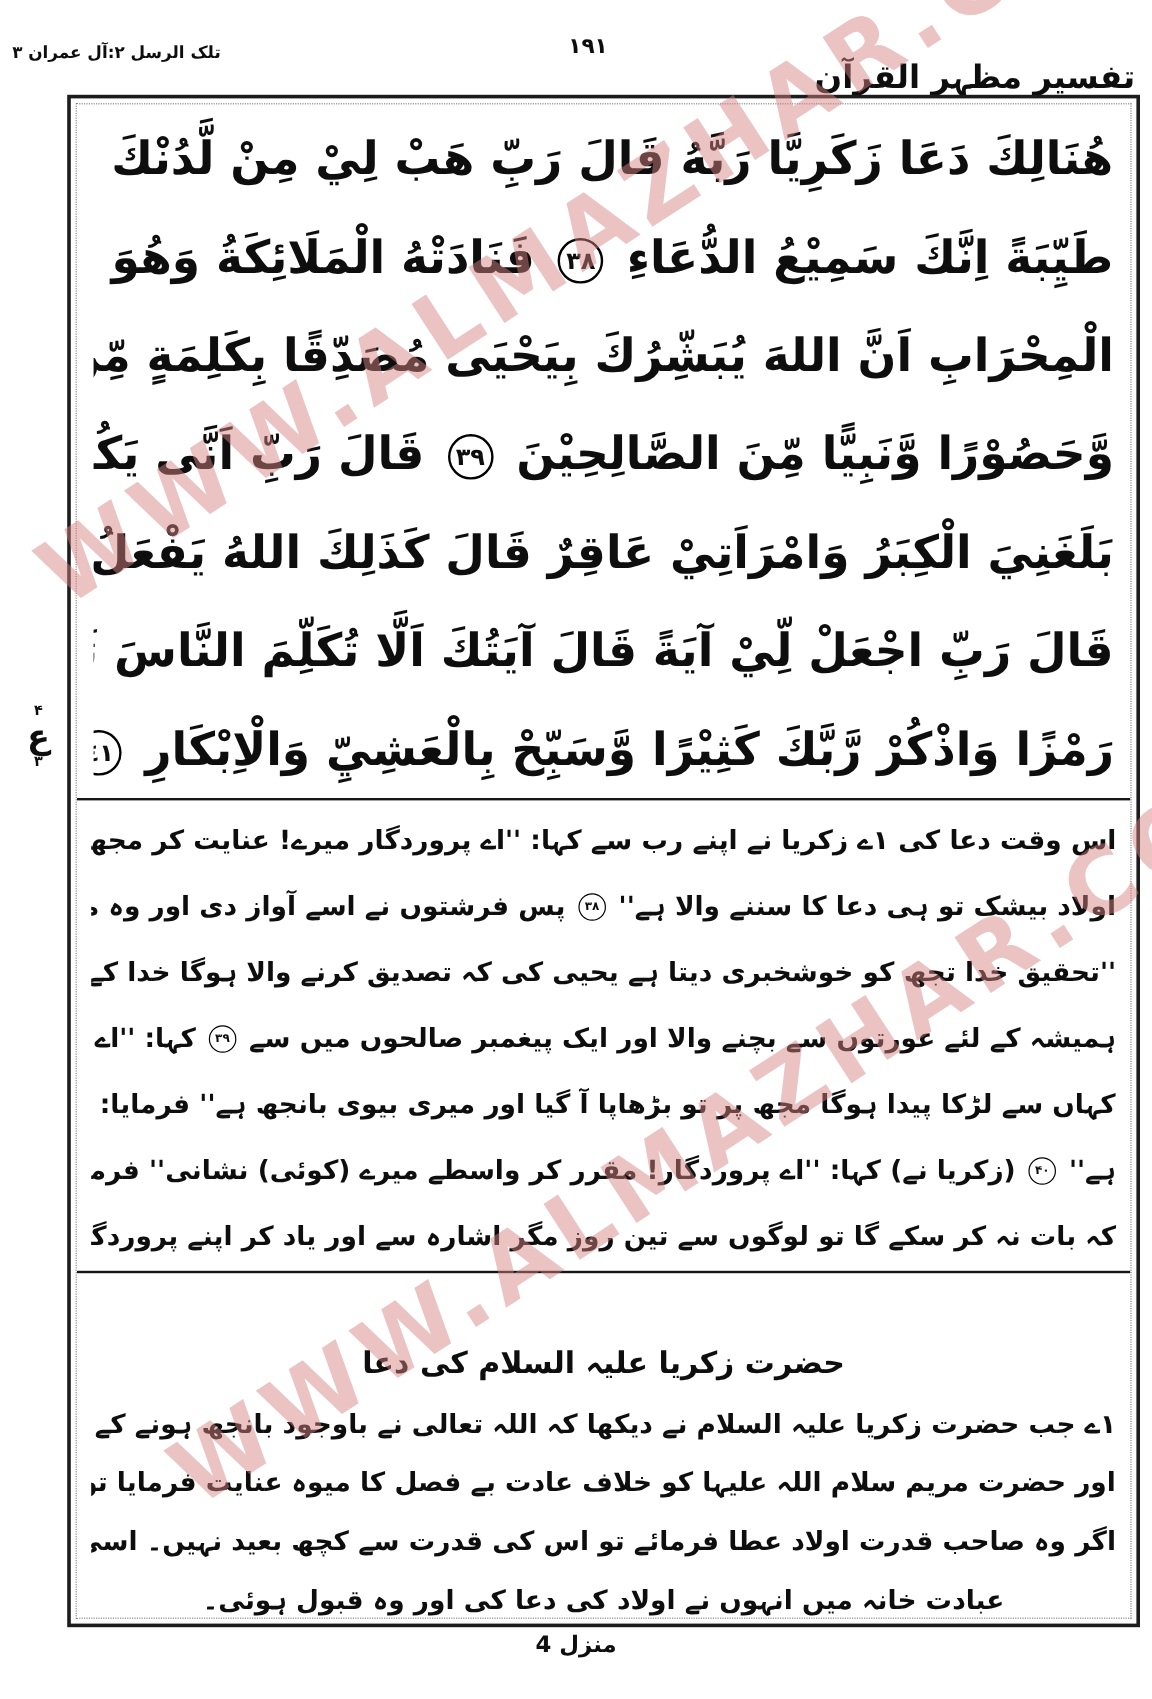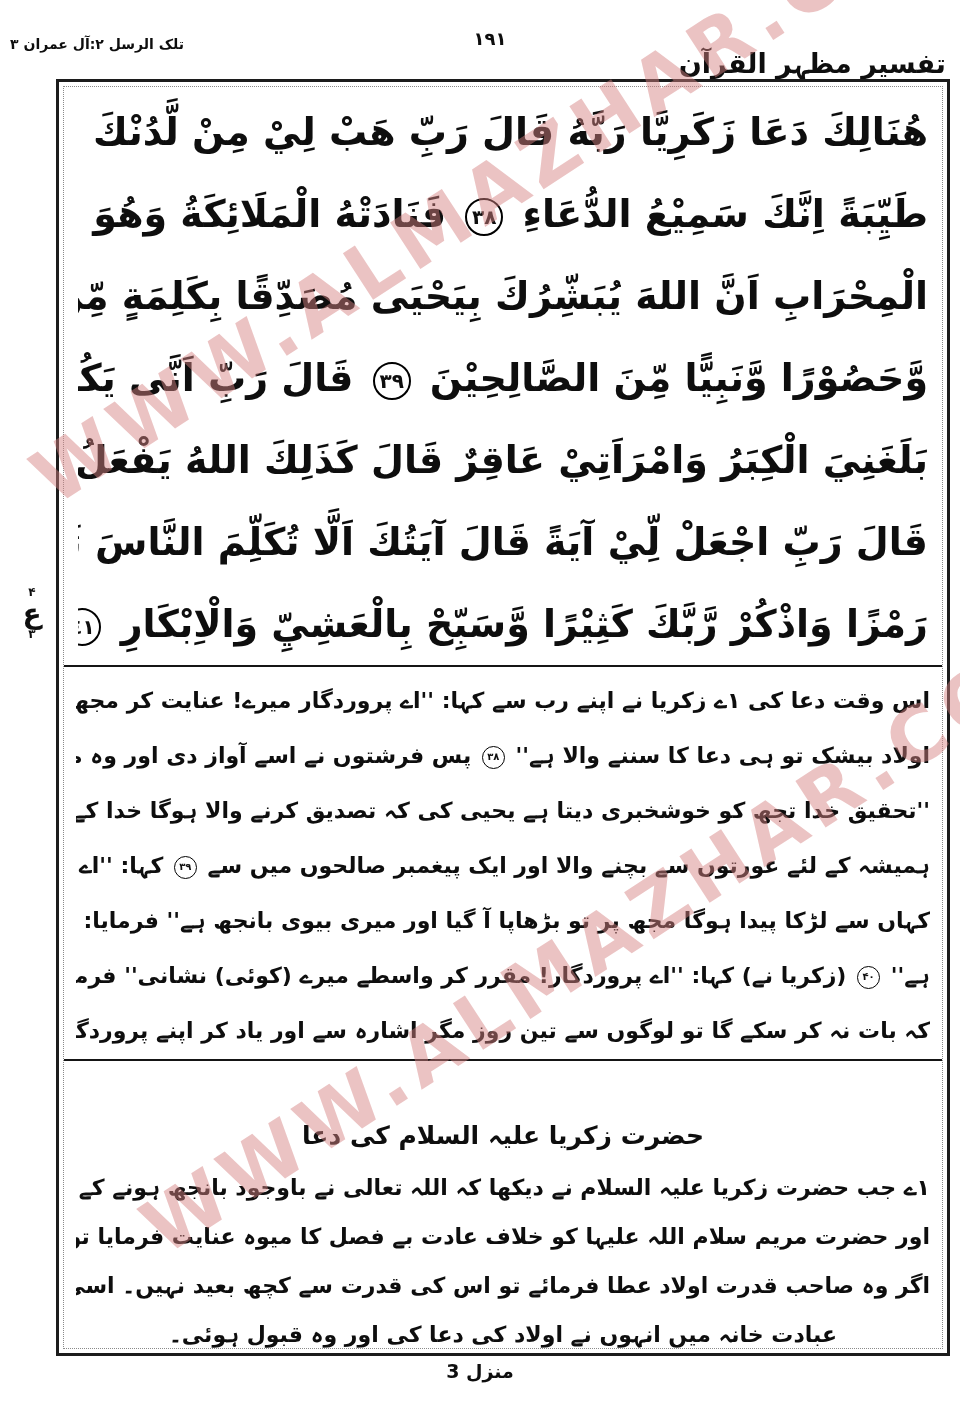--- a/index.html
+++ b/index.html
@@ -162,15 +162,15 @@
         <div class="c-heading">حضرت زکریا علیہ السلام کی دعا</div>
         <div class="c-line">۱ے جب حضرت زکریا علیہ السلام نے دیکھا کہ اللہ تعالی نے باوجود بانجھ ہونے کے حضرت مریم کی ماں کو صاحب اولاد کیا۔</div>
         <div class="c-line">اور حضرت مریم سلام اللہ علیہا کو خلاف عادت بے فصل کا میوہ عنایت فرمایا تو مجھ کو بڑھاپے میں اور میری بیوی کو بانجھ پن میں</div>
         <div class="c-line">اگر وہ صاحب قدرت اولاد عطا فرمائے تو اس کی قدرت سے کچھ بعید نہیں۔ اسی خیال سے وہیں حضرت مریم سلام اللہ علیہا کے</div>
         <div class="c-line">عبادت خانہ میں انہوں نے اولاد کی دعا کی اور وہ قبول ہوئی۔</div>
       </div>
 
     </div>
   </div>
 
-  <div class="footer">منزل 3</div>
+  <div class="footer">منزل 4</div>
 
 </div>
 
 </body></html>

